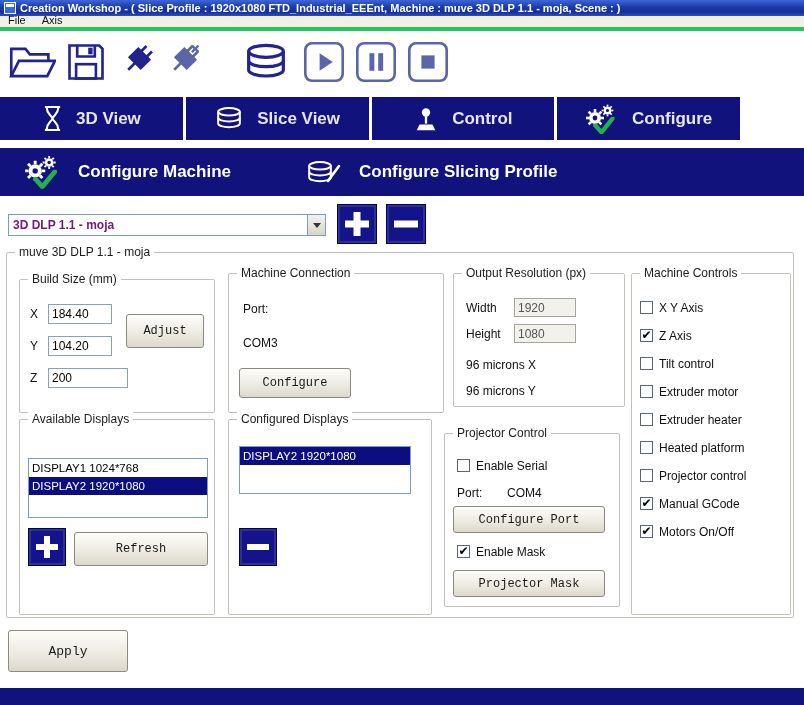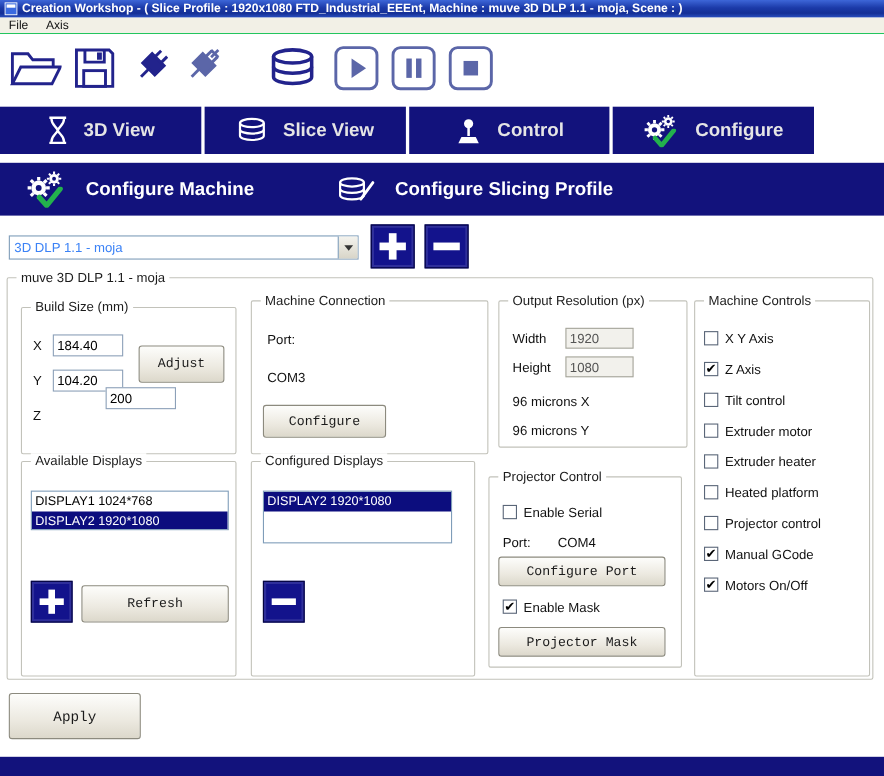--- a/index.html
+++ b/index.html
@@ -6,21 +6,21 @@
   html,body { background:#d8d8d8; }
   body { font-family:"Liberation Sans", sans-serif; }
   #app { position:relative; width:804px; height:705px; background:#ffffff; overflow:hidden; }
 
   
   .titlebar { position:absolute; left:0; top:0; width:804px; height:16px;
     background:linear-gradient(180deg,#3d66d8 0%,#1b3aa8 45%,#142f96 75%,#2a4fc0 100%);
     display:flex; align-items:center; padding:0 4px; gap:4px; }
   .titlebar .title-text { color:#fff; font-size:11px; font-weight:bold; white-space:nowrap; overflow:hidden; }
   .menubar { position:absolute; left:0; top:16px; width:804px; height:15px; background:#f2f0e6;
-    display:flex; align-items:flex-end; border-bottom:1px solid #22c55e; }
+    display:flex; align-items:flex-end; border-bottom:4px solid #22c55e; }
   .menu-item { font-size:11px; color:#111; padding:1px 8px; cursor:default; }
 
   
   .toolbar { position:absolute; left:0; top:31px; width:804px; height:64px; background:#fff; }
   .tool { position:absolute; top:6px; width:48px; height:50px; background:transparent; border:none;
     color:#22238c; cursor:pointer; padding:2px; }
   .tool svg { width:100%; height:100%; display:block; }
   .tool.muted { color:#5b66a8; }
 
   
@@ -33,21 +33,21 @@
   
   .subtabbar { position:absolute; left:0; top:148px; width:804px; height:48px; background:#12127c;
     display:flex; align-items:center; padding-left:10px; }
   .subtab { display:flex; align-items:center; gap:16px; color:#fff; font-size:17px; font-weight:600;
     cursor:pointer; padding:0 14px; }
   .subtab + .subtab { margin-left:46px; }
 
   
   .combo { position:absolute; left:8px; top:214px; width:318px; height:22px; background:#fff;
     border:1px solid #7f9db9; display:flex; align-items:center; cursor:pointer; }
-  .combo .combo-text { flex:1; font-size:12px; color:#3b82f6; padding-left:4px; }
+  .combo .combo-text { flex:1; font-size:12px; color:#701a75; padding-left:4px;font-weight:bold; }
   .combo .combo-arrow { width:18px; height:100%; border-left:1px solid #7f9db9;
     background:linear-gradient(180deg,#f4f3ee,#d8d5c8); display:flex; align-items:center; justify-content:center; }
   .combo .combo-arrow i { width:0; height:0; border-left:4px solid transparent; border-right:4px solid transparent;
     border-top:5px solid #333; }
 
   
   .navybtn { position:absolute; background:#13138c; border:1px solid #06063e;
     box-shadow:inset 0 0 0 2px rgba(255,255,255,0.12); cursor:pointer; }
   .navybtn .bar { position:absolute; background:#fff; }
   .navybtn .bar-h { left:50%; top:50%; transform:translate(-50%,-50%); }
@@ -270,21 +270,21 @@
   <div class="groupbox" style="left:6px;top:252px;width:788px;height:366px">
     <span class="gb-label">muve 3D DLP 1.1 - moja</span>
 
     <div class="groupbox" style="left:12px;top:26px;width:196px;height:134px">
       <span class="gb-label">Build Size (mm)</span>
       <span class="flabel" style="left:10px;top:27px">X</span>
       <input class="tbox" style="left: 28px; top: 24px; width: 64px; height: 20px;" value="184.40">
       <span class="flabel" style="left:10px;top:59px">Y</span>
       <input class="tbox" style="left: 28px; top: 56px; width: 64px; height: 20px;" value="104.20">
       <span class="flabel" style="left:10px;top:91px">Z</span>
-      <input class="tbox" style="left: 28px; top: 72px; width: 64px; height: 20px; margin-left: 48px;" value="200">
+      <input class="tbox" style="left: 28px; top: 88px; width: 80px; height: 20px;" value="200">
       <button class="xp-btn" style="left:106px;top:34px;width:78px;height:34px">Adjust</button>
     </div>
 
     <div class="groupbox" style="left:221px;top:20px;width:216px;height:140px">
       <span class="gb-label">Machine Connection</span>
       <span class="flabel" style="left:14px;top:28px">Port:</span>
       <span class="flabel" style="left:14px;top:62px">COM3</span>
       <button class="xp-btn" style="left:10px;top:94px;width:112px;height:30px">Configure</button>
     </div>
 
@@ -353,21 +353,21 @@
           <span class="cb">
               <span class="mark">✔</span>
             </span>
           <span class="cblabel">Motors On/Off</span>
         </div>
       </div>
     </div>
 
     <div class="groupbox" style="left:12px;top:166px;width:196px;height:196px">
       <span class="gb-label">Available Displays</span>
-      <div class="listbox" style="left:8px;top:26px;width:180px;height:36px">
+      <div class="listbox" style="left:8px;top:38px;width:180px;height:60px">
         <div class="lrow">DISPLAY1 1024*768</div>
         <div class="lrow selected">DISPLAY2 1920*1080</div>
       </div>
       <div class="navybtn pm38" style="left:8px;top:108px">
         <div class="bar bar-h"></div>
         <div class="bar bar-v"></div>
       </div>
       <button class="xp-btn" style="left:54px;top:112px;width:134px;height:34px">Refresh</button>
     </div>
 

